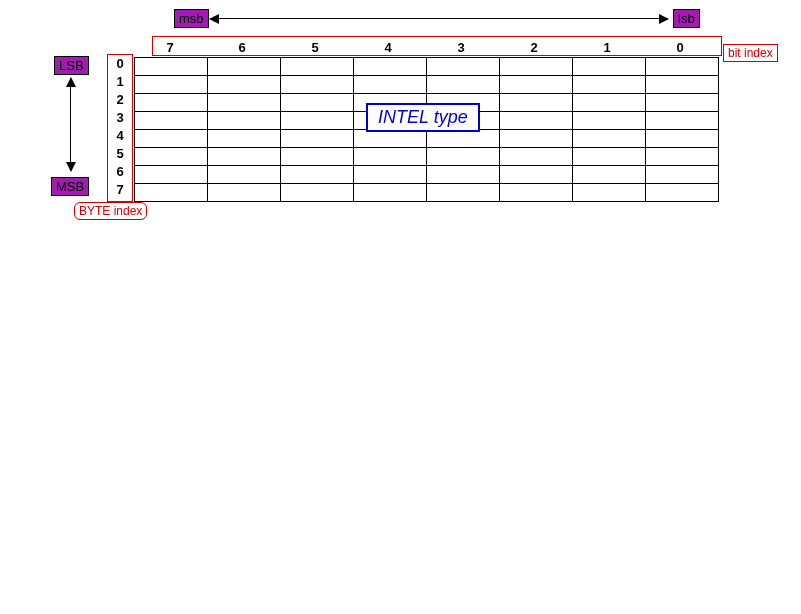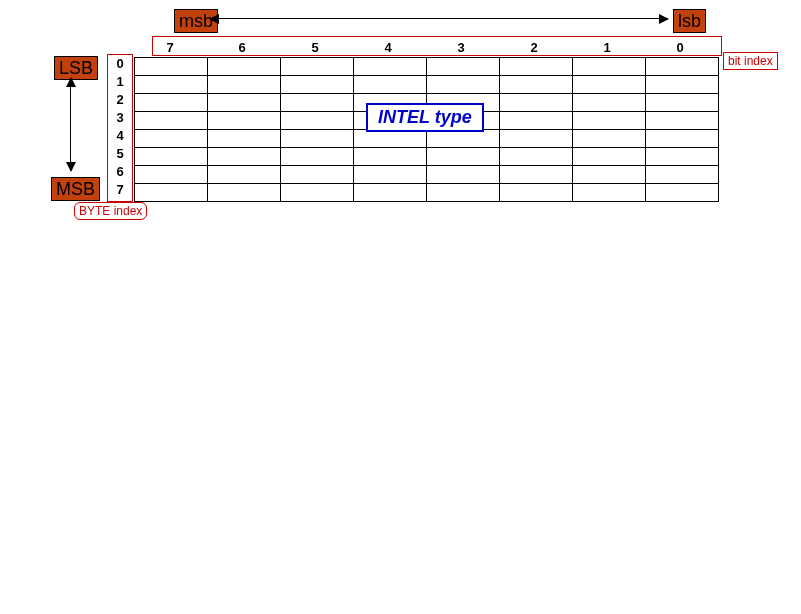--- a/index.html
+++ b/index.html
@@ -7,22 +7,22 @@
     padding: 0;
     background: #fff;
     font-family: Arial, Helvetica, sans-serif;
     width: 801px;
     height: 614px;
     position: relative;
   }
   .box {
     position: absolute;
     border: 1px solid #000;
-    background: #c2410c;
-    font-size: 18px;
+    background: #a21caf;
+    font-size: 13px;
     line-height: 1;
     padding: 2px 4px;
     text-align: center;
   }
   .redbox {
     position: absolute;
     border: 1px solid #c00;
     font-size: 12px;
     color: #c00;
     line-height: 1;
@@ -89,39 +89,39 @@
     font-weight: bold;
     width: 14px;
     text-align: center;
     line-height: 18px;
   }
   
   .intel {
     position: absolute;
     border: 2px solid #00c;
     color: #00c;
-    font-weight: bold;
+    font-weight: normal;
     font-style: italic;
     font-size: 18px;
     padding: 2px 10px;
     background: #fff;
   }
 </style>
 </head>
 <body>
 
 <div class="box" style="left:174px; top:9px;">msb</div>
 
 <div class="box" style="left:673px; top:9px;">lsb</div>
 
 <div class="arrow-h" style="left:210px; top:18px; width:458px;"></div>
 
 <div class="redbox" style="left:152px; top:36px; width:568px; height:18px;"></div>
 
-<div class="redbox" style="left:723px; top:52px; padding:2px 4px; border:1px solid #c00;">bit index</div>
+<div class="redbox" style="left:723px; top:44px; padding:2px 4px; border:1px solid #c00;">bit index</div>
 
 <div class="colhdr" style="left:134px;">7</div>
 <div class="colhdr" style="left:206px;">6</div>
 <div class="colhdr" style="left:279px;">5</div>
 <div class="colhdr" style="left:352px;">4</div>
 <div class="colhdr" style="left:425px;">3</div>
 <div class="colhdr" style="left:498px;">2</div>
 <div class="colhdr" style="left:571px;">1</div>
 <div class="colhdr" style="left:644px;">0</div>
 

